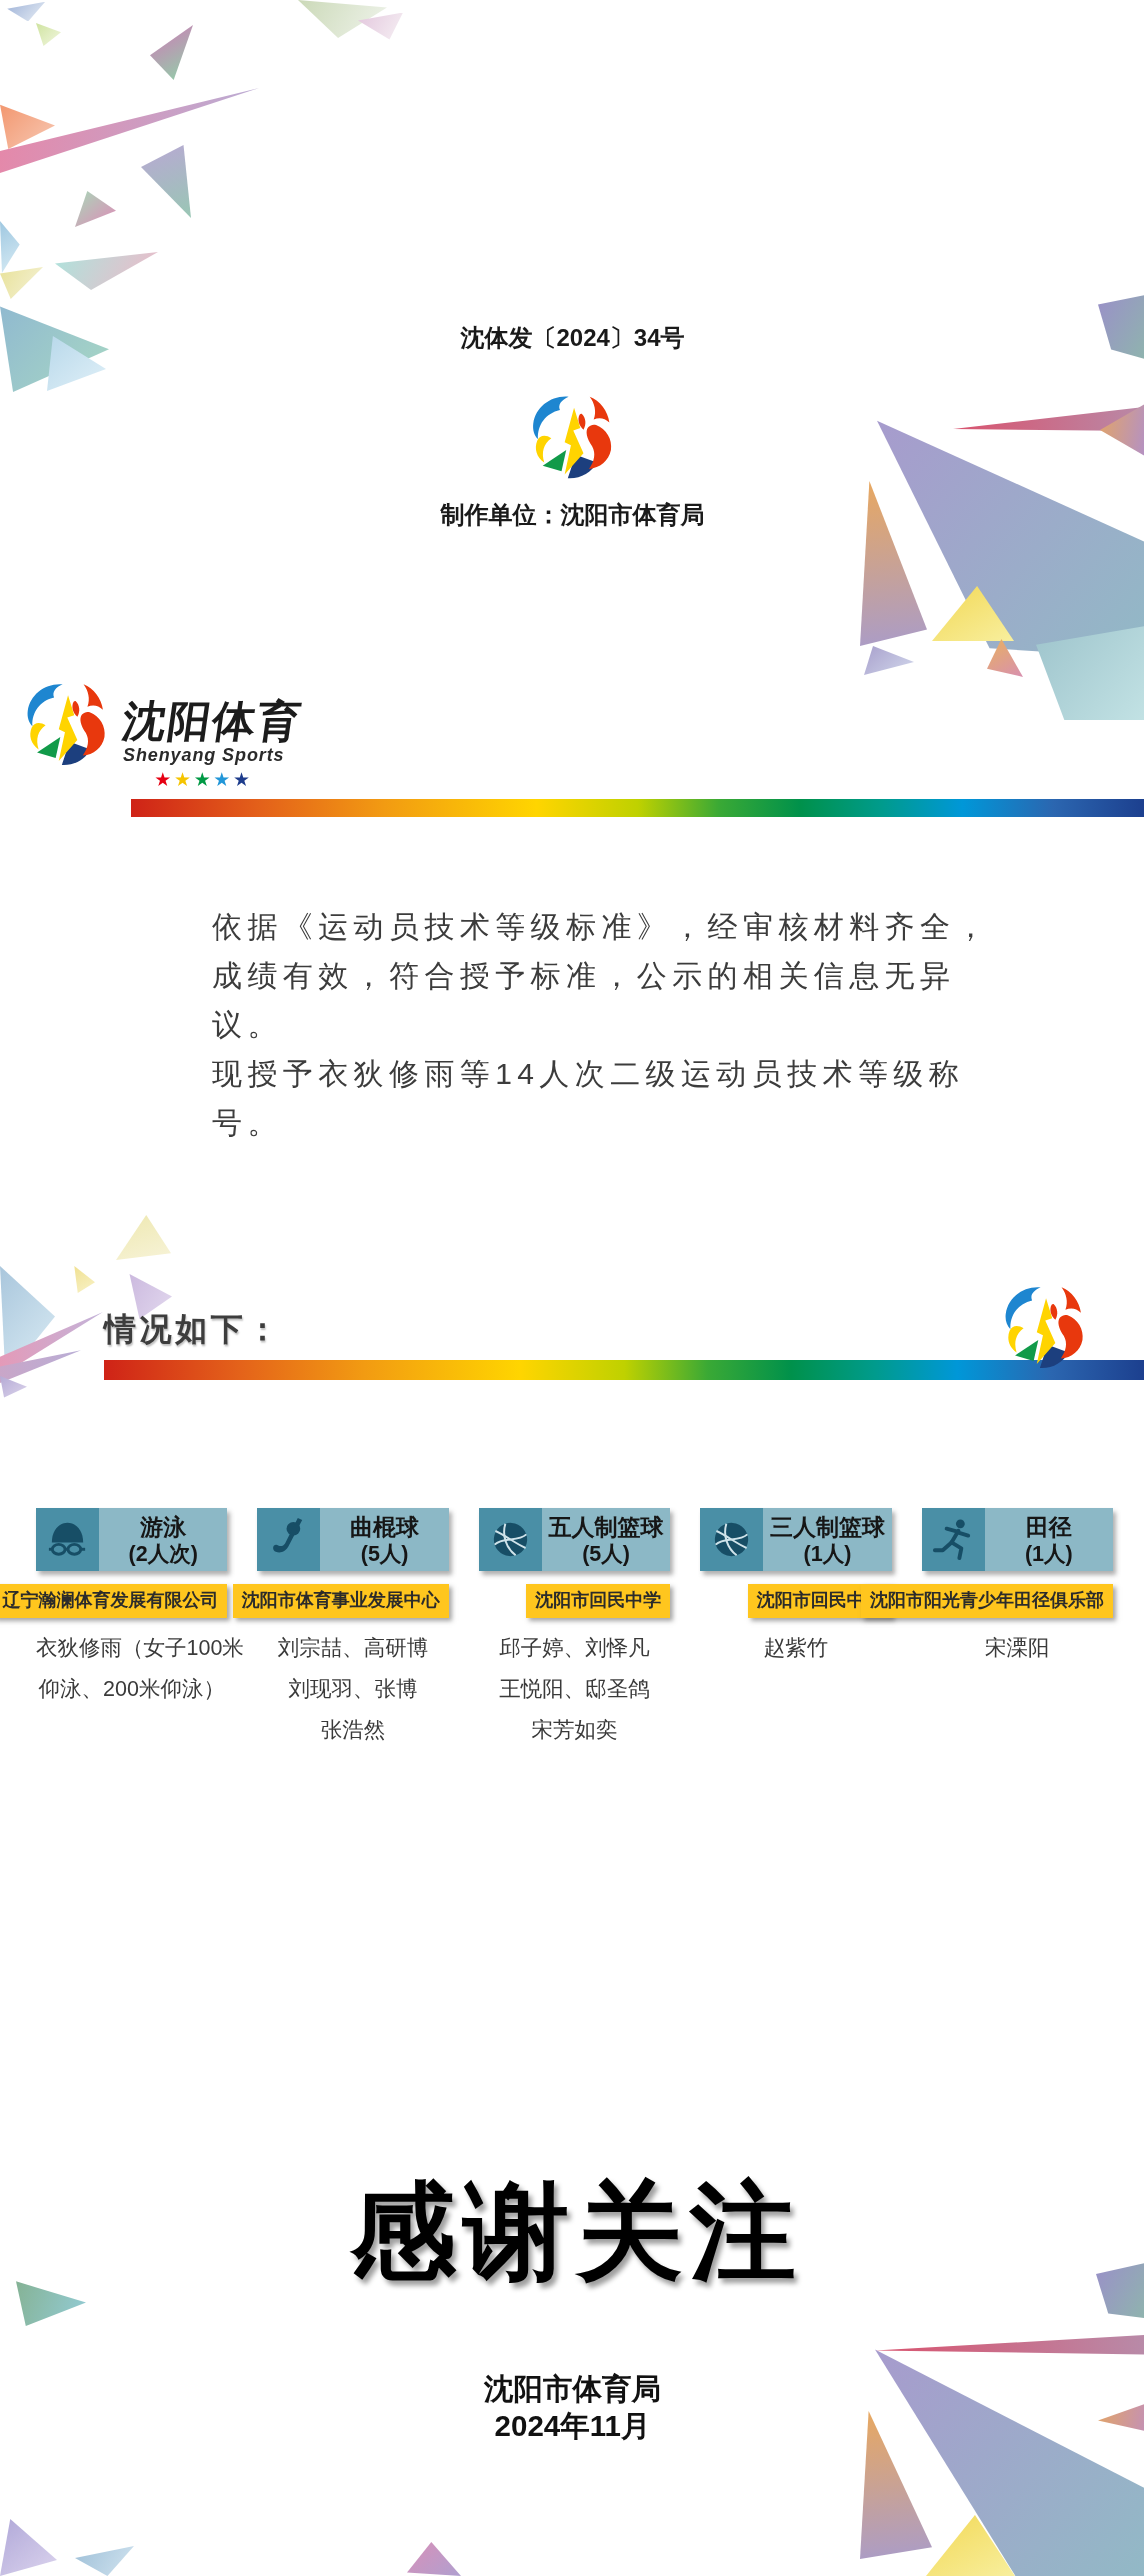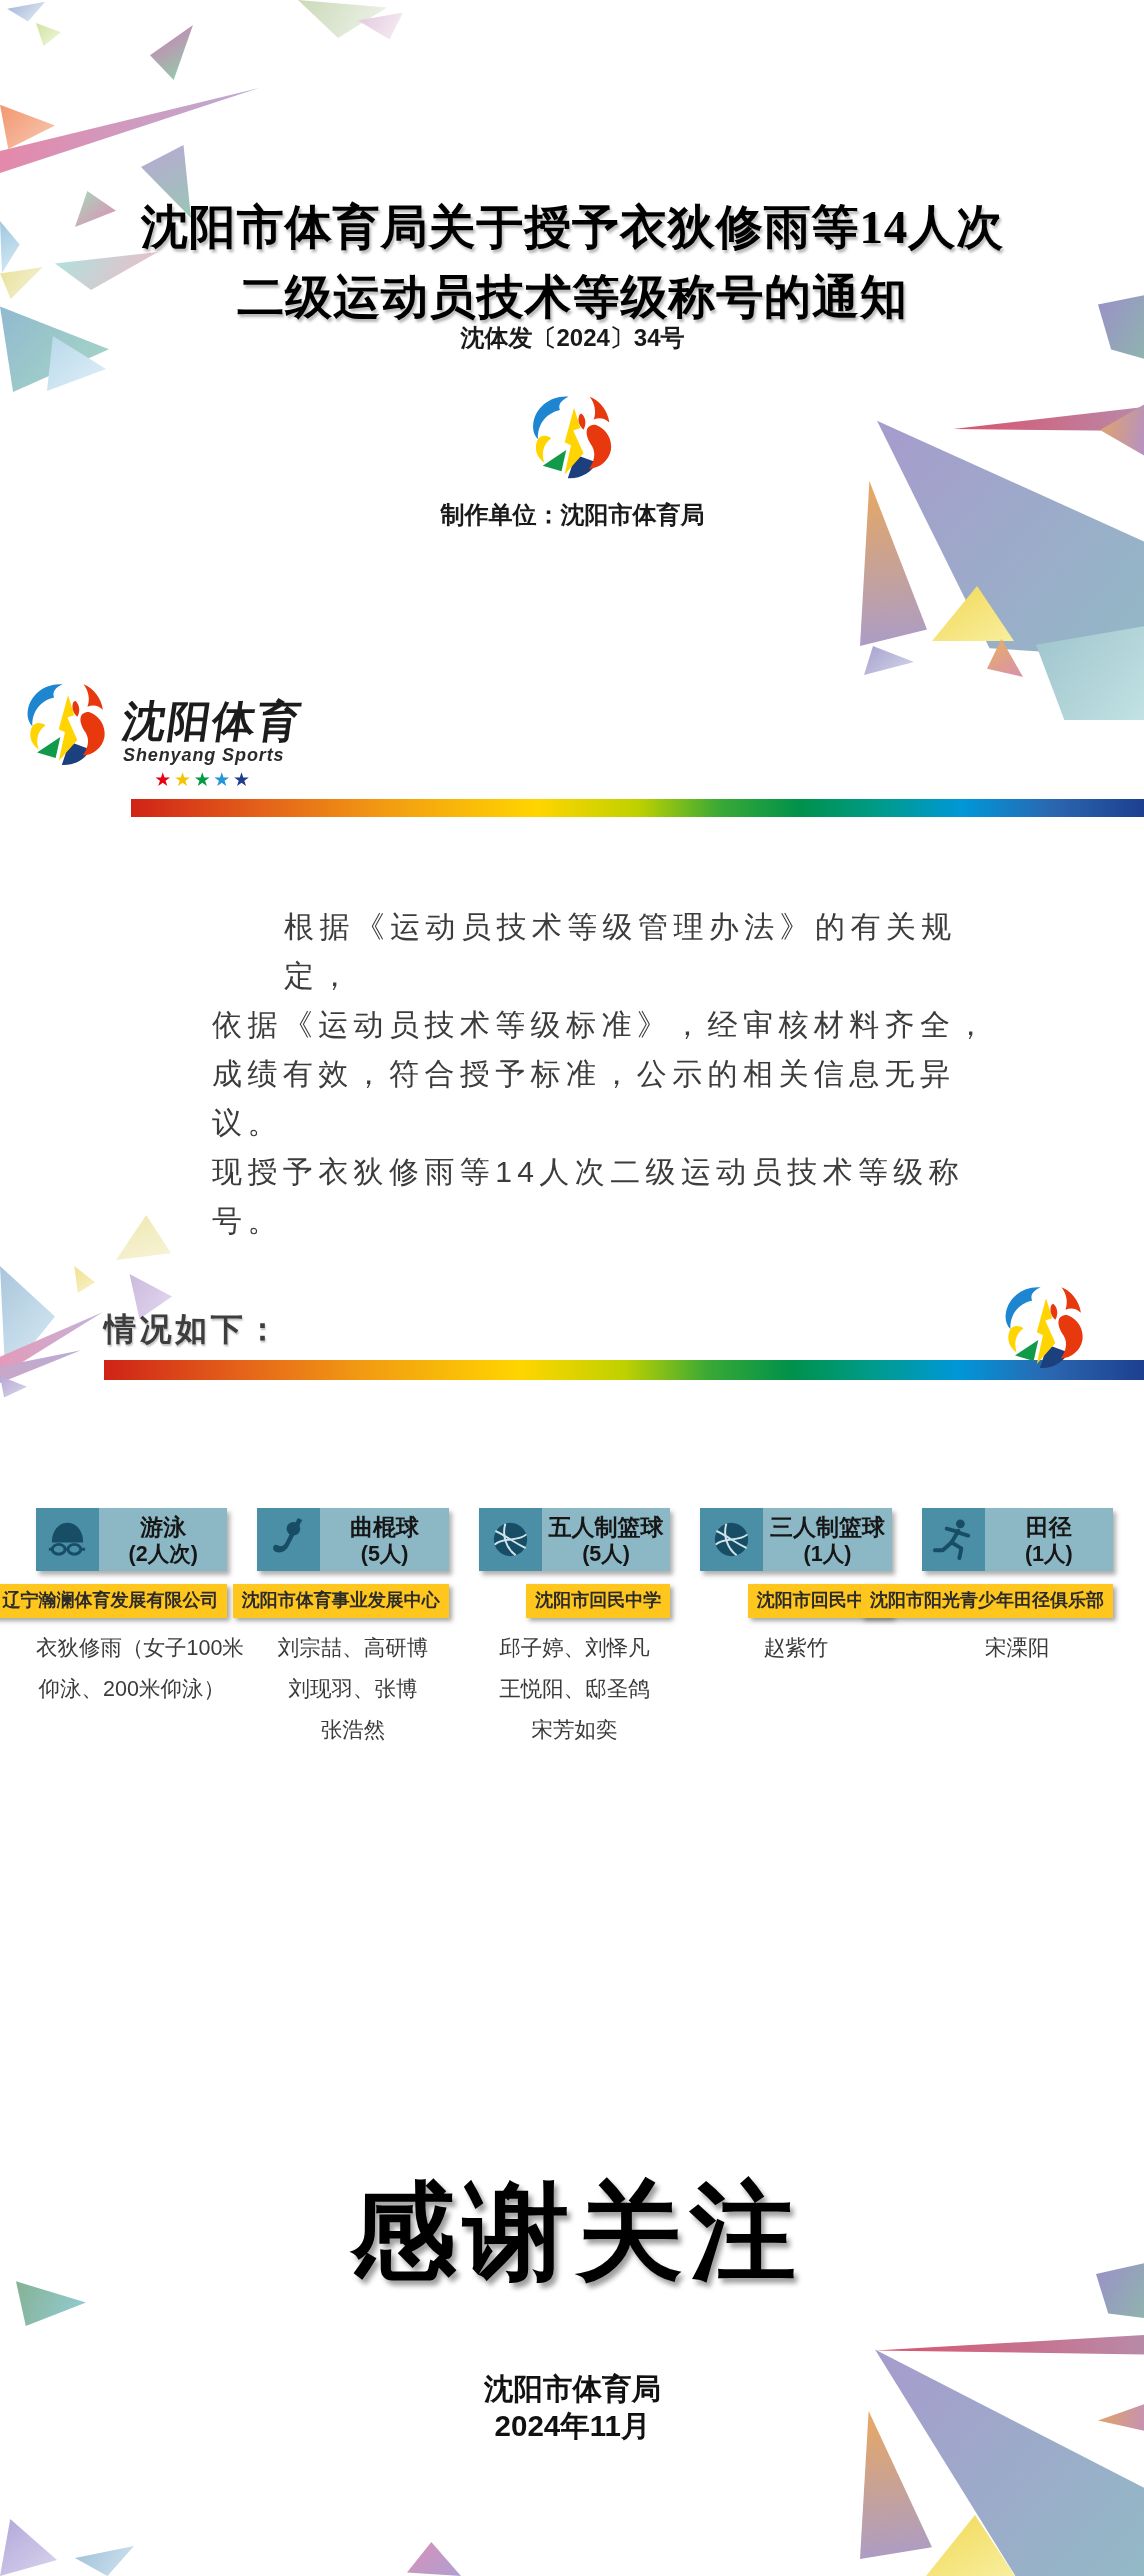--- a/index.html
+++ b/index.html
@@ -172,45 +172,40 @@
     <div class="tri t32"></div>
     <div class="tri t33"></div>
     <div class="tri t34"></div>
     <div class="tri t35"></div>
     <div class="tri t36"></div>
     <div class="tri t37"></div>
     <div class="tri t38"></div>
     <div class="tri t39"></div>
   </div>
 
-  <h1 class="title">
-    <div>沈阳市体育局关于授予衣狄修雨等14人次</div>
-    <div>二级运动员技术等级称号的通知</div>
-  </h1>
   <div class="doc-number">沈体发〔2024〕34号</div>
 
   <svg class="emblem top-emblem" viewBox="0 0 108 114" width="97" height="102">
       <use href="#emblem"></use>
     </svg>
   <div class="producer">制作单位：沈阳市体育局</div>
 
   <svg class="emblem brand-emblem" viewBox="0 0 104 136" width="93" height="122">
       <use href="#emblem"></use>
     </svg>
   <div class="brand-text">
     <div class="brand-cn">沈阳体育</div>
     <div class="brand-en">Shenyang Sports</div>
     <div class="brand-stars">
       <span>★</span><span>★</span><span>★</span><span>★</span><span>★</span>
     </div>
   </div>
   <div class="rainbow bar1"></div>
 
   <div class="body-text">
-    <div class="indent">根据《运动员技术等级管理办法》的有关规定，</div>
     <div>依据《运动员技术等级标准》，经审核材料齐全，</div>
     <div>成绩有效，符合授予标准，公示的相关信息无异议。</div>
     <div>现授予衣狄修雨等14人次二级运动员技术等级称号。</div>
   </div>
 
   <div class="section-label">情况如下：</div>
   <div class="rainbow bar2"></div>
   <svg class="emblem section-emblem" viewBox="0 0 104 116" width="93" height="104">
       <use href="#emblem"></use>
     </svg>

